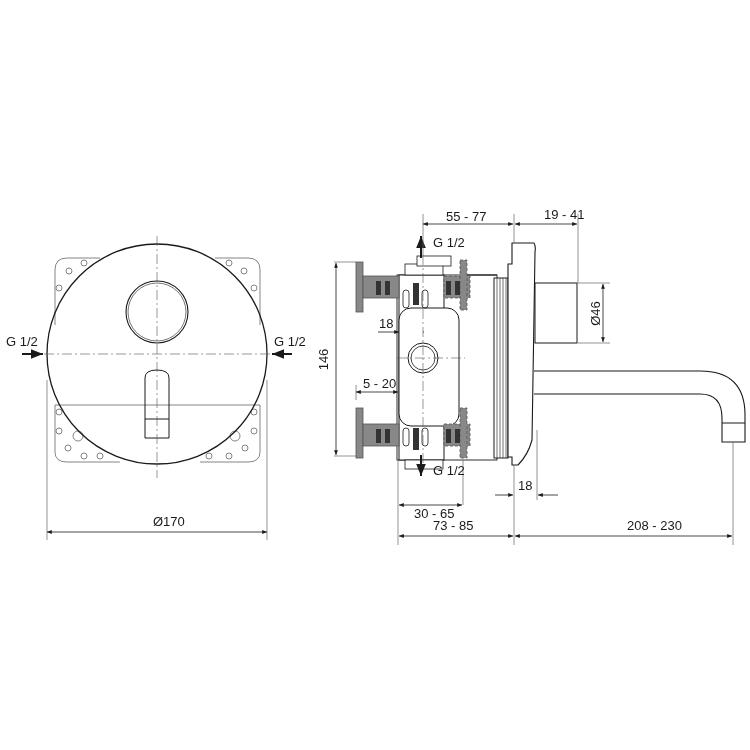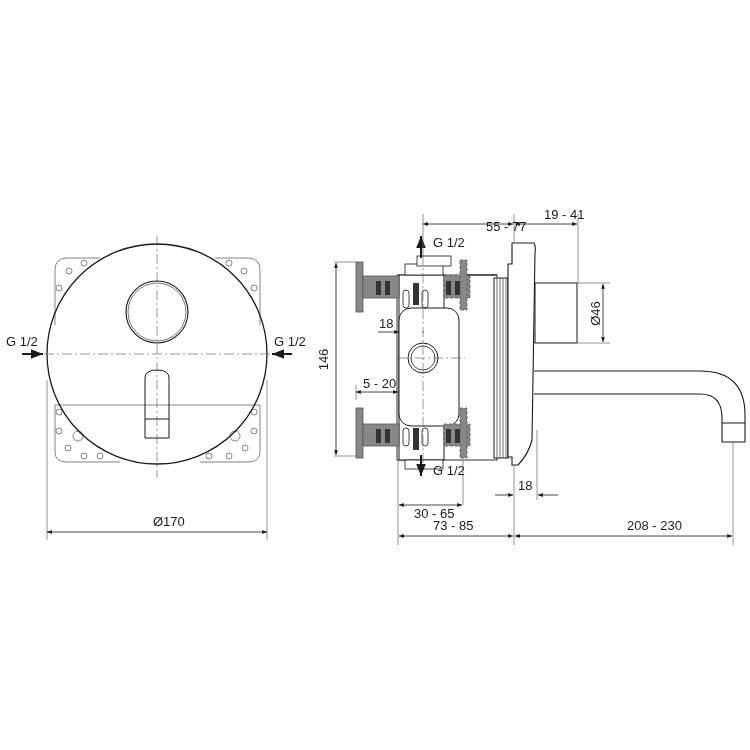--- a/index.html
+++ b/index.html
@@ -166,21 +166,21 @@
     </g>
   </g>
 </svg>
 
 <span class="lbl" style="left:6px;top:335px;">G 1/2</span>
 <span class="lbl" style="left:274px;top:335px;">G 1/2</span>
 <span class="lbl" style="left:153px;top:515px;">Ø170</span>
 
 <span class="lbl" style="left:433px;top:236px;">G 1/2</span>
 <span class="lbl" style="left:433px;top:464px;">G 1/2</span>
-<span class="lbl" style="left:446px;top:220px;margin-left:40px;">55 - 77</span>
+<span class="lbl" style="left:446px;top:210px;">55 - 77</span>
 <span class="lbl" style="left:544px;top:208px;">19 - 41</span>
 <span class="lbl vert" style="left:583px;top:307px;">Ø46</span>
 <span class="lbl vert" style="left:313px;top:353px;">146</span>
 <span class="lbl" style="left:379px;top:317px;">18</span>
 <span class="lbl" style="left:363px;top:377px;">5 - 20</span>
 <span class="lbl" style="left:414px;top:489px;margin-top:18px;">30 - 65</span>
 <span class="lbl" style="left:518px;top:479px;">18</span>
 <span class="lbl" style="left:433px;top:519px;">73 - 85</span>
 <span class="lbl" style="left:601px;top:519px;margin-left:26px;">208 - 230</span>
 </div>

